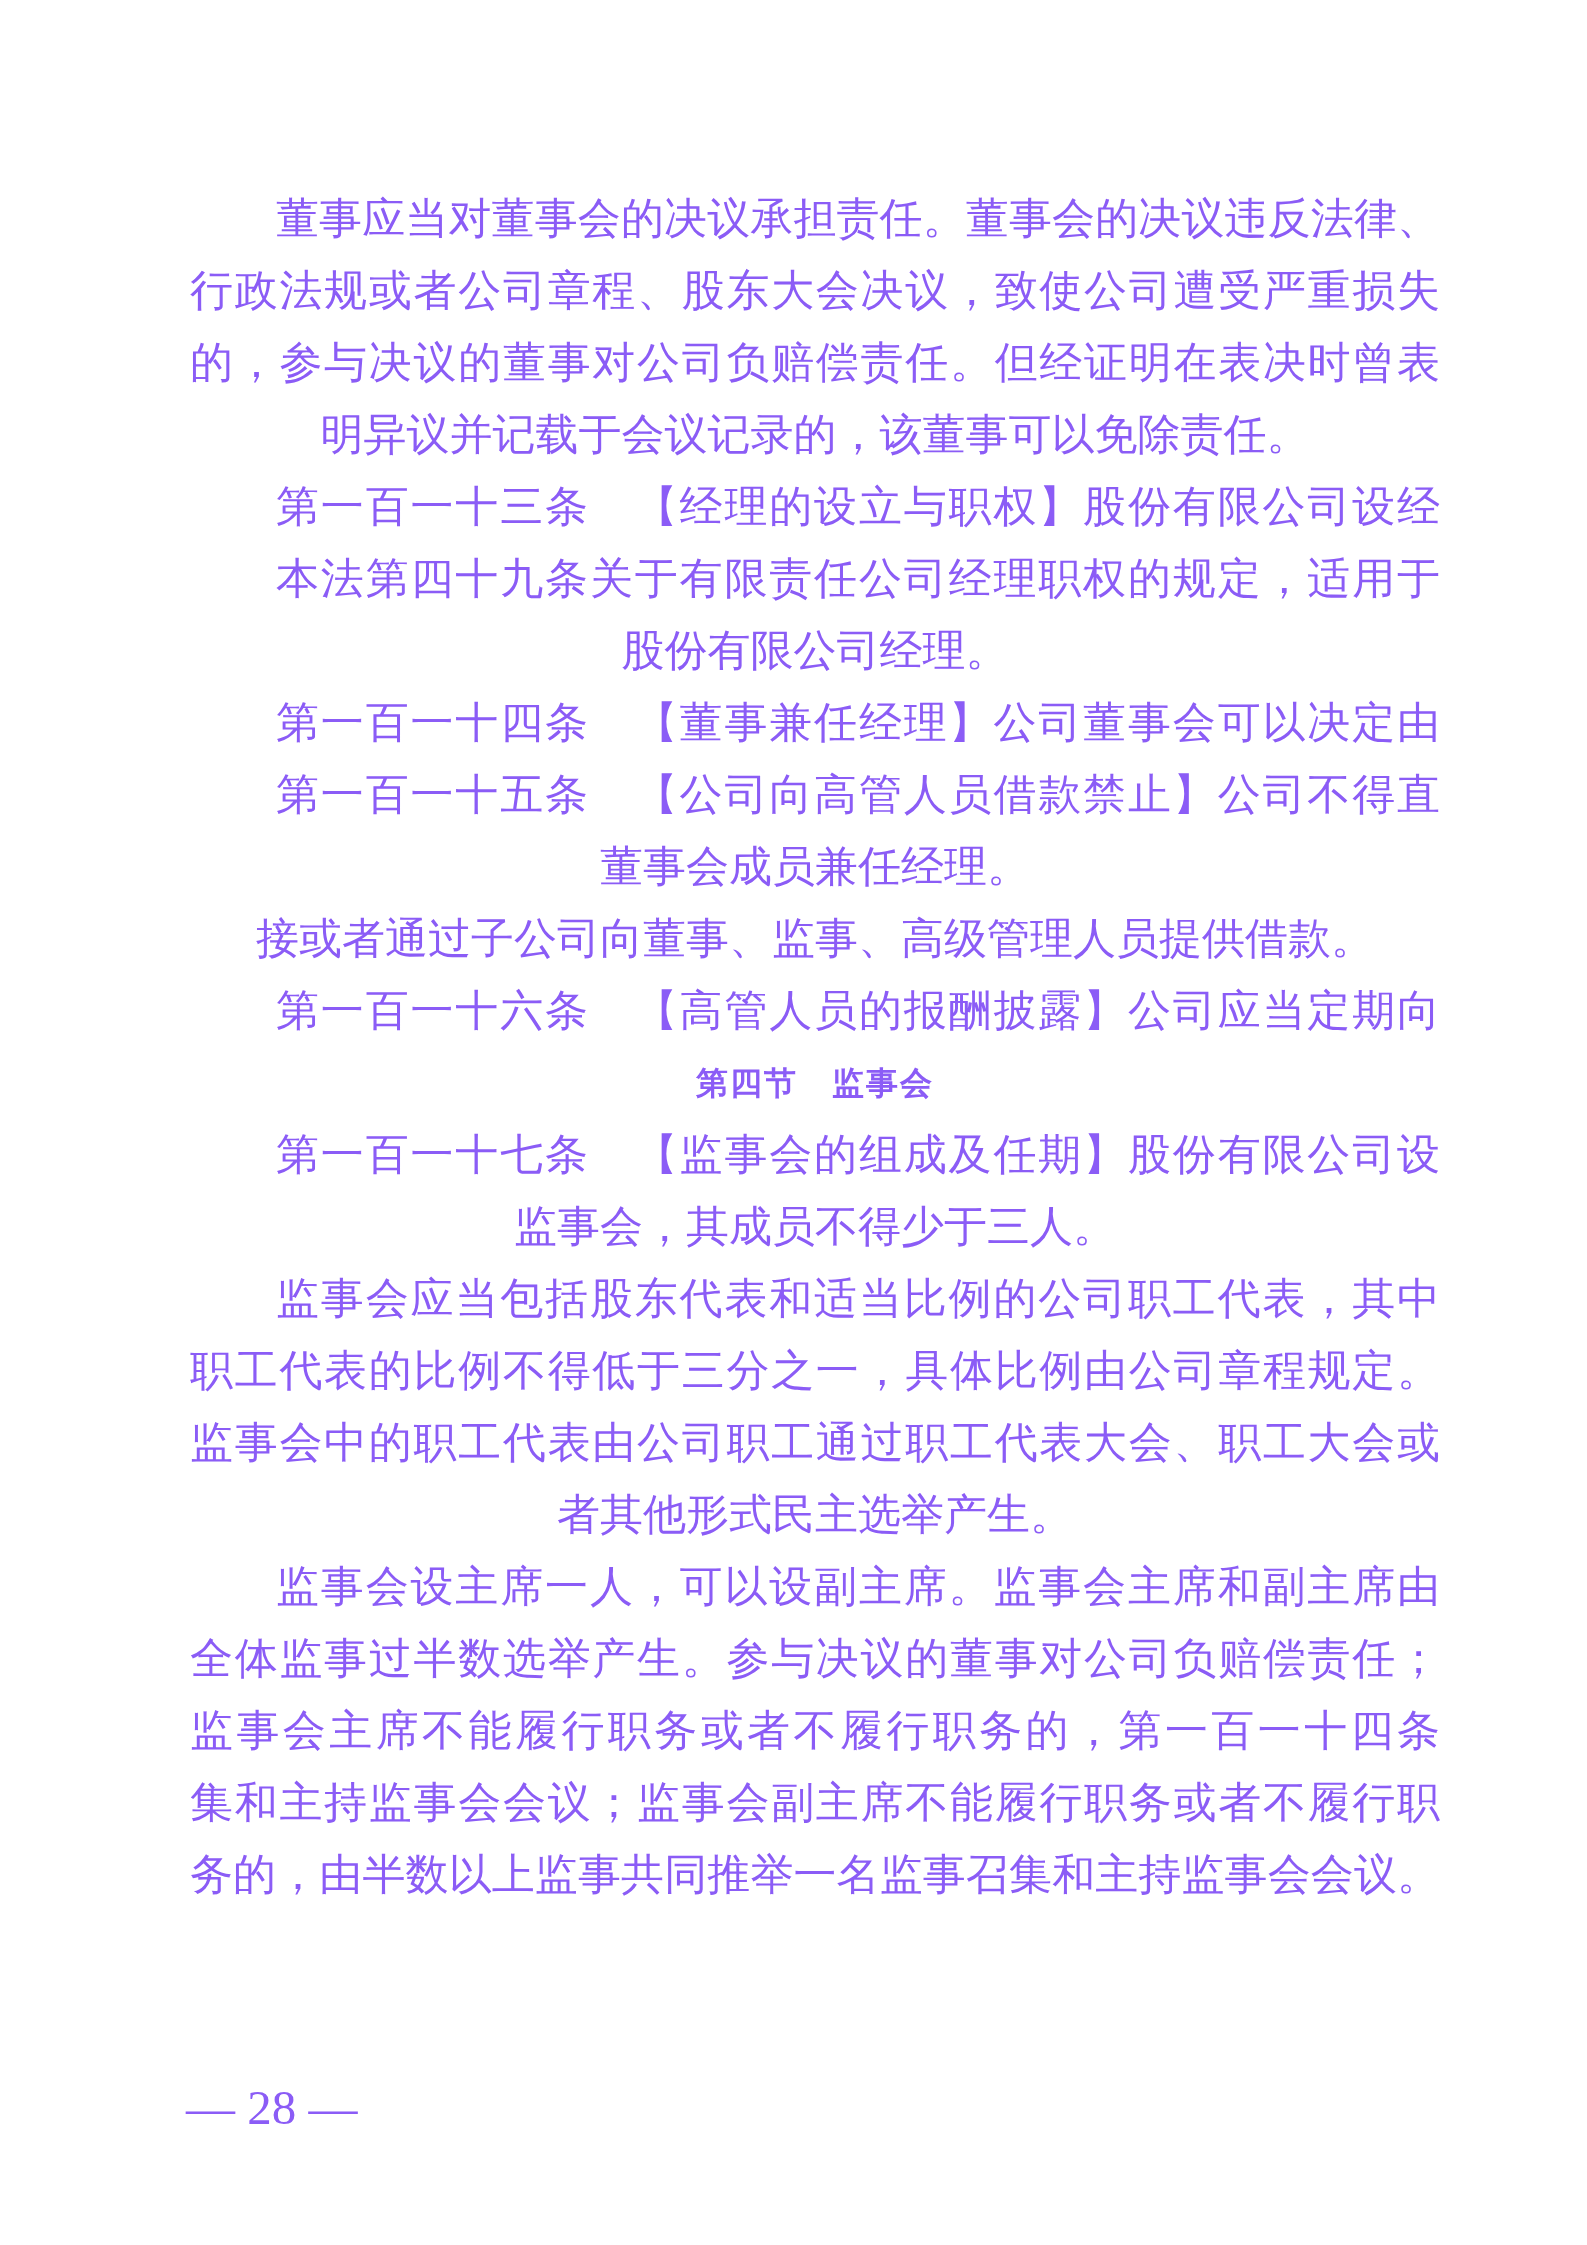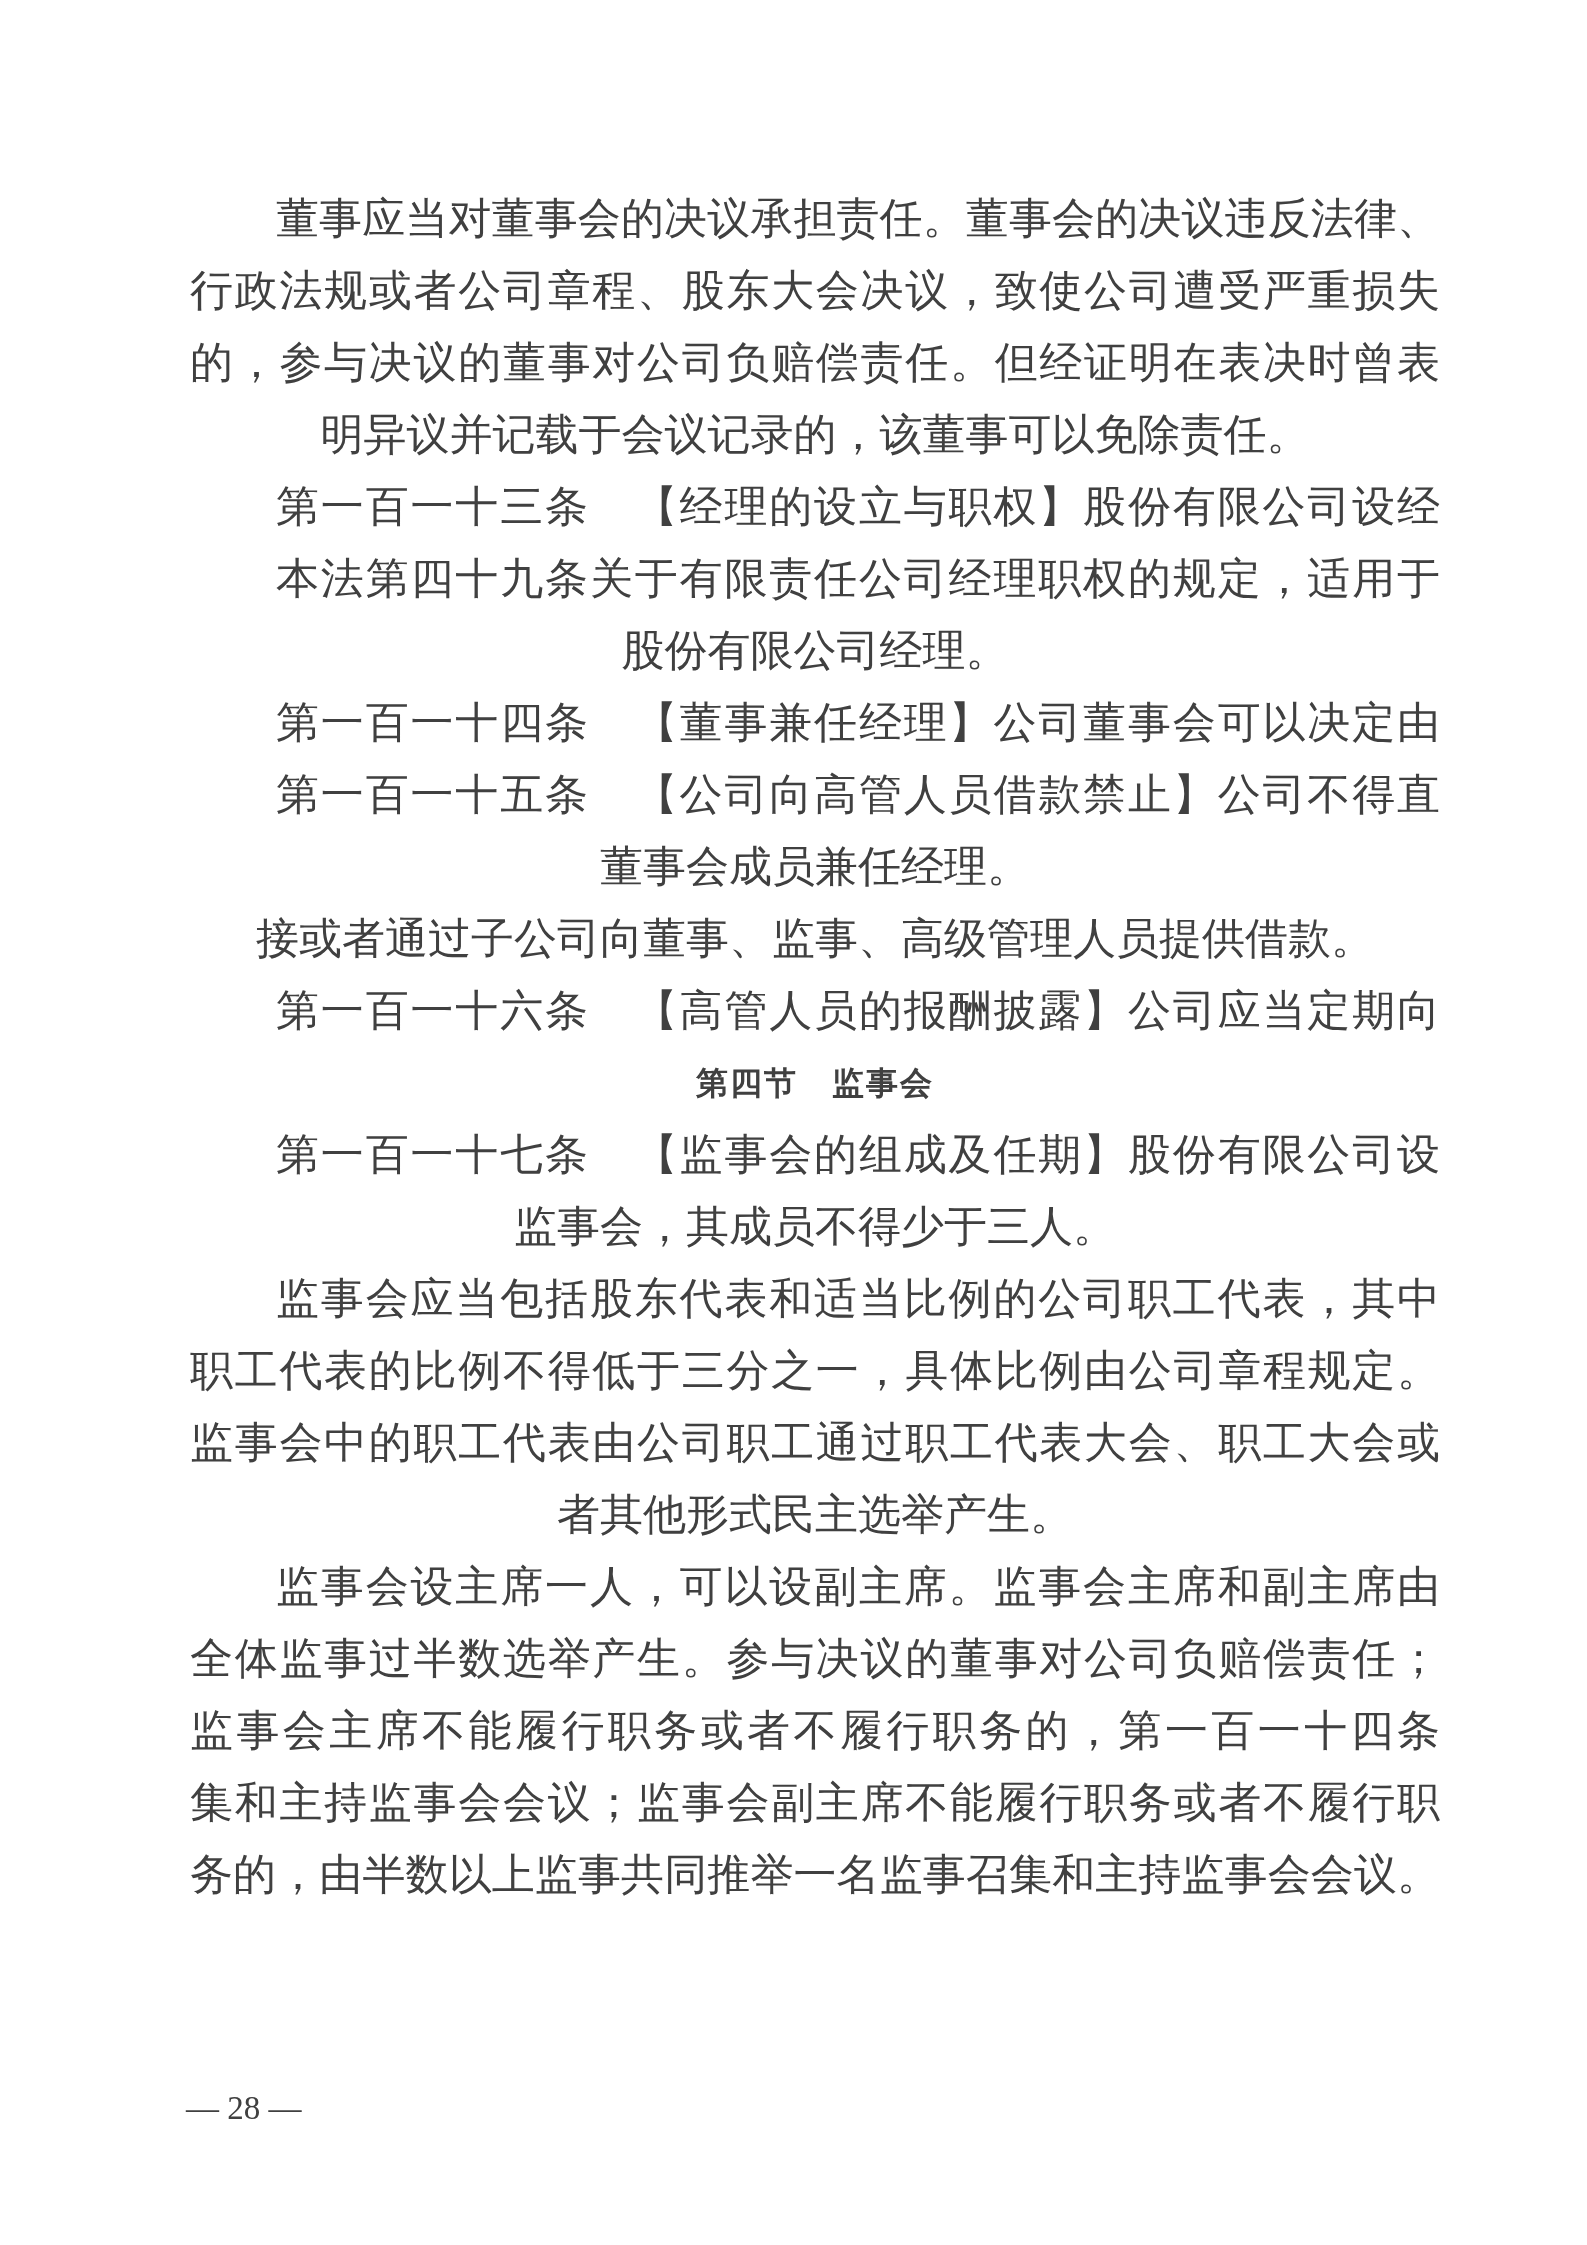--- a/index.html
+++ b/index.html
@@ -6,21 +6,21 @@
     margin: 0;
     padding: 0;
     background: #e8e8e8;
   }
   .page {
     position: relative;
     width: 1587px;
     height: 2245px;
     margin: 0 auto;
     background: #ffffff;
-    color: #404040;
+    color: #8b5cf6;
     font-family: "Liberation Serif", "DejaVu Serif", serif;
     overflow: hidden;
   }
   .text-block {
     position: absolute;
     left: 190px;
     top: 183px;
     width: 1250px;
   }
   .line {
@@ -47,21 +47,21 @@
     text-align: center;
     font-family: "Liberation Sans", "DejaVu Sans", sans-serif;
     letter-spacing: 2px;
   }
   .page-footer {
     position: absolute;
     left: 186px;
     top: 2072px;
     height: 72px;
     line-height: 72px;
-    font-size: 33px;
+    font-size: 49px;
   }
 </style>
 </head>
 <body>
 
 <div class="page">
 
   <main class="text-block">
     <div class="line indent full">董事应当对董事会的决议承担责任。董事会的决议违反法律、</div>
     <div class="line full">行政法规或者公司章程、股东大会决议，致使公司遭受严重损失</div>

